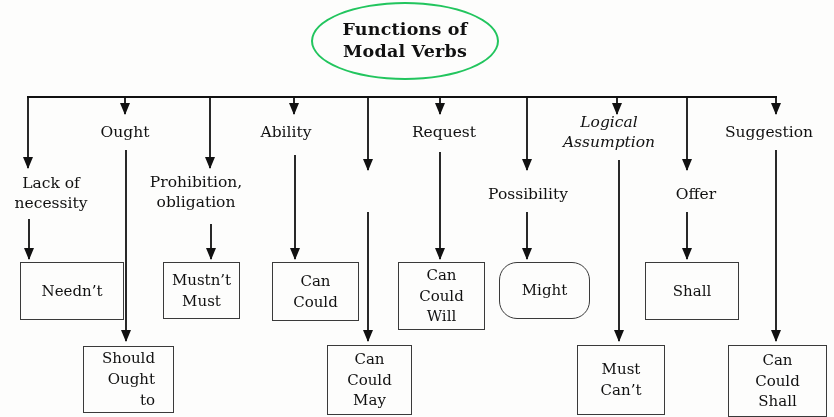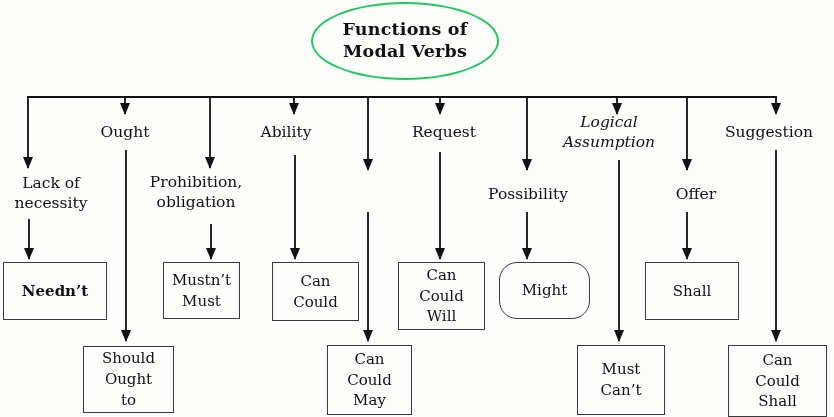--- a/index.html
+++ b/index.html
@@ -114,22 +114,22 @@
   <div class="fn-label" style="left:196px; top:172px;">Prohibition,
 obligation</div>
   <div class="fn-label" style="left:286px; top:122px;">Ability</div>
   <div class="fn-label" style="left:444px; top:122px;">Request</div>
   <div class="fn-label" style="left:528px; top:184px;">Possibility</div>
   <div class="fn-label" style="left:609px; top:112px;font-style:italic;">Logical
 Assumption</div>
   <div class="fn-label" style="left:696px; top:184px;">Offer</div>
   <div class="fn-label" style="left:769px; top:122px;">Suggestion</div>
 
-  <div class="verb-box" style="left:3px;   top:262px; width:102px; height:56px;font-weight:bold;">Needn’t</div>
-  <div class="verb-box" style="left:83px;  top:346px; width:89px;  height:65px;">Should
+  <div class="verb-box" style="left:20px;   top:262px; width:102px; height:56px;">Needn’t</div>
+  <div class="verb-box" style="left:83px;  top:346px; width:89px;  height:65px;text-align:right;">Should
 Ought
 to</div>
   <div class="verb-box" style="left:163px; top:262px; width:75px;  height:55px;">Mustn’t
 Must</div>
   <div class="verb-box" style="left:272px; top:262px; width:85px;  height:57px;">Can
 Could</div>
   <div class="verb-box" style="left:327px; top:345px; width:83px;  height:68px;">Can
 Could
 May</div>
   <div class="verb-box" style="left:398px; top:262px; width:85px;  height:66px;">Can

